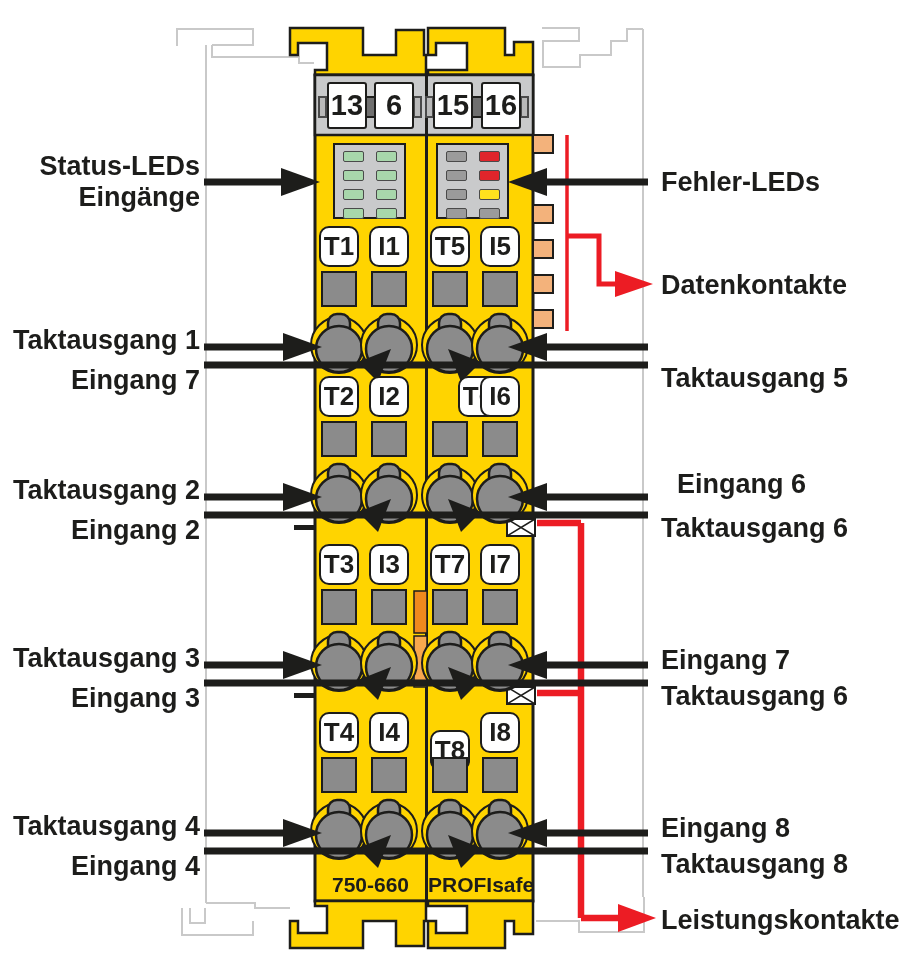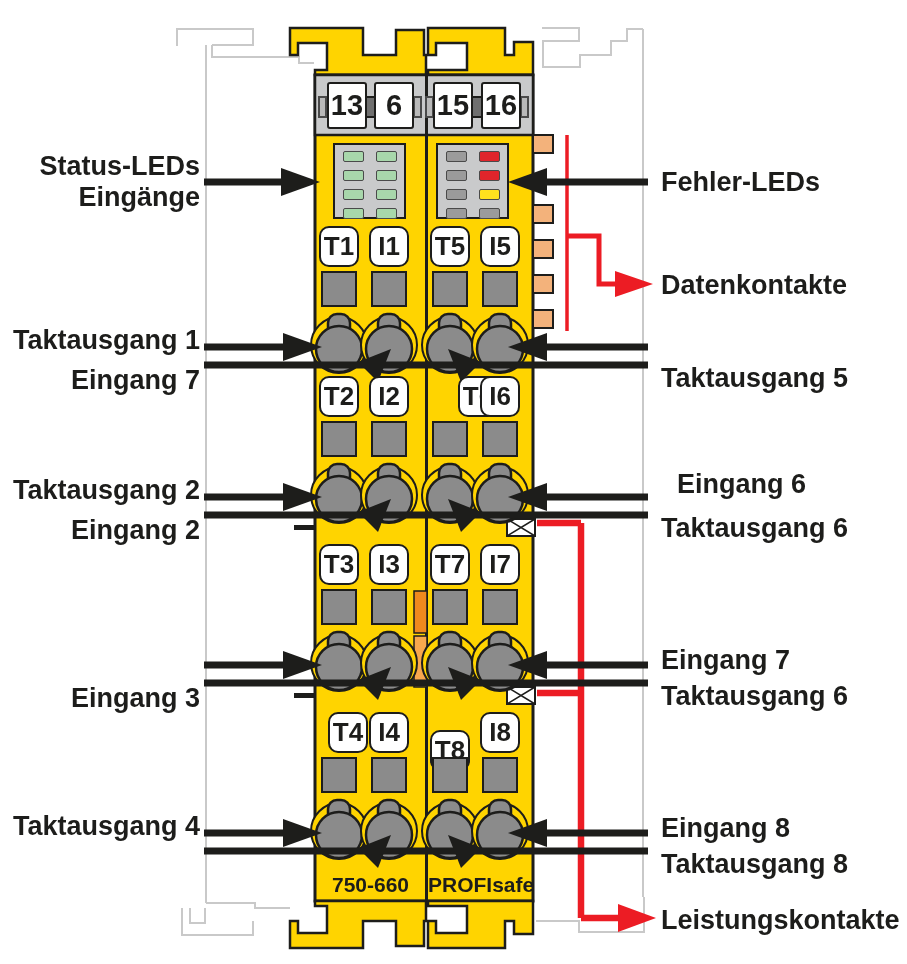--- a/index.html
+++ b/index.html
@@ -270,21 +270,21 @@
   <div class="tbox" style="left:430px;top:226px;">T5</div>
   <div class="tbox" style="left:480px;top:226px;">I5</div>
   <div class="tbox" style="left:319px;top:376px;">T2</div>
   <div class="tbox" style="left:369px;top:376px;">I2</div>
   <div class="tbox" style="left:430px;top:376px;margin-left:28px;">T6</div>
   <div class="tbox" style="left:480px;top:376px;">I6</div>
   <div class="tbox" style="left:319px;top:544px;">T3</div>
   <div class="tbox" style="left:369px;top:544px;">I3</div>
   <div class="tbox" style="left:430px;top:544px;">T7</div>
   <div class="tbox" style="left:480px;top:544px;">I7</div>
-  <div class="tbox" style="left:328px;top:712px;">T4</div>
+  <div class="tbox" style="left:319px;top:712px;">T4</div>
   <div class="tbox" style="left:369px;top:712px;">I4</div>
   <div class="tbox" style="left:430px;top:730px;">T8</div>
   <div class="tbox" style="left:480px;top:712px;">I8</div>
 
   <div class="sq" style="left:321px;top:271px;"></div>
   <div class="sq" style="left:371px;top:271px;"></div>
   <div class="sq" style="left:432px;top:271px;"></div>
   <div class="sq" style="left:482px;top:271px;"></div>
   <div class="sq" style="left:321px;top:421px;"></div>
   <div class="sq" style="left:371px;top:421px;"></div>
@@ -303,22 +303,24 @@
   <div class="mod-id" style="left:428px;width:105px;">PROFIsafe</div>
 
   <div class="cl cl-left cl-2line">
     <div>Status-LEDs</div>
     <div>Eingänge</div>
   </div>
   <div class="cl cl-left" style="top:324px;">Taktausgang 1</div>
   <div class="cl cl-left" style="top:364px;">Eingang 7</div>
   <div class="cl cl-left" style="top:474px;">Taktausgang 2</div>
   <div class="cl cl-left" style="top:514px;">Eingang 2</div>
+  <div class="cl cl-left" style="top:642px;">Taktausgang 3</div>
   <div class="cl cl-left" style="top:682px;">Eingang 3</div>
   <div class="cl cl-left" style="top:810px;">Taktausgang 4</div>
+  <div class="cl cl-left" style="top:850px;">Eingang 4</div>
 
   <div class="cl cl-right" style="top:166px;">Fehler-LEDs</div>
   <div class="cl cl-right" style="top:269px;">Datenkontakte</div>
   <div class="cl cl-right" style="top:362px;">Taktausgang 5</div>
   <div class="cl cl-right" style="top:468px;margin-left:16px;">Eingang 6</div>
   <div class="cl cl-right" style="top:512px;">Taktausgang 6</div>
   <div class="cl cl-right" style="top:644px;">Eingang 7</div>
   <div class="cl cl-right" style="top:680px;">Taktausgang 6</div>
   <div class="cl cl-right" style="top:812px;">Eingang 8</div>
   <div class="cl cl-right" style="top:848px;">Taktausgang 8</div>

